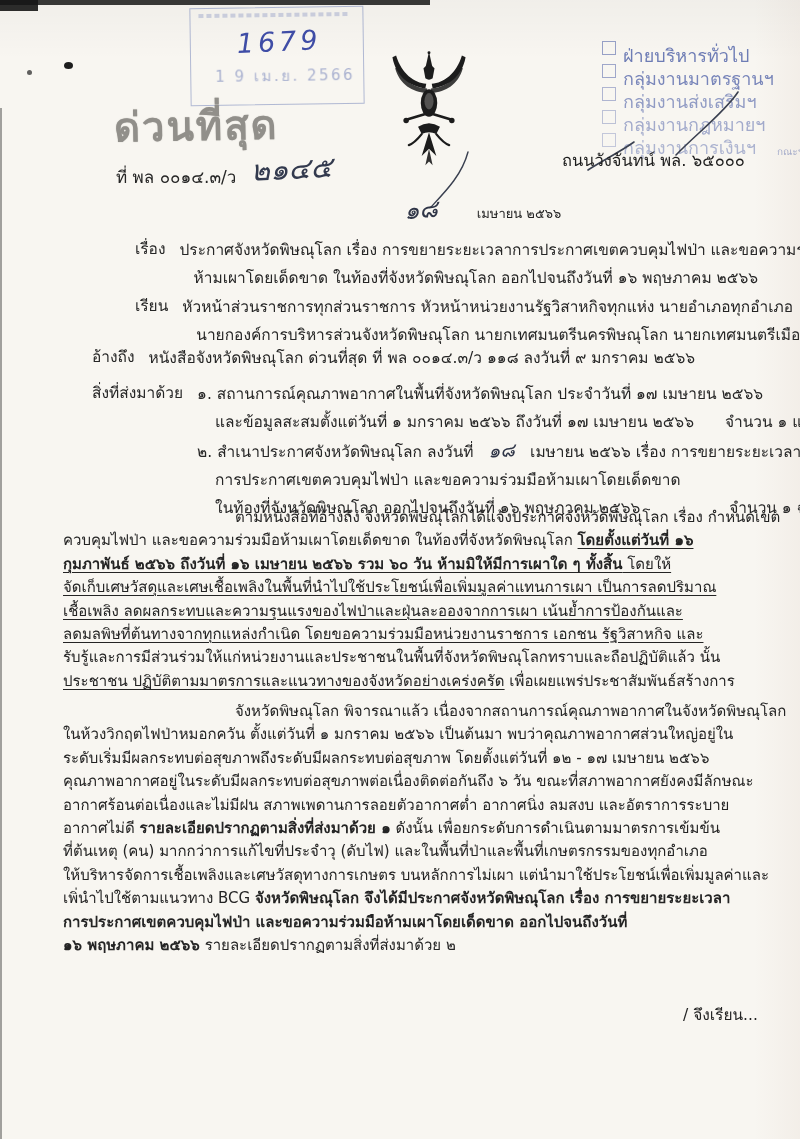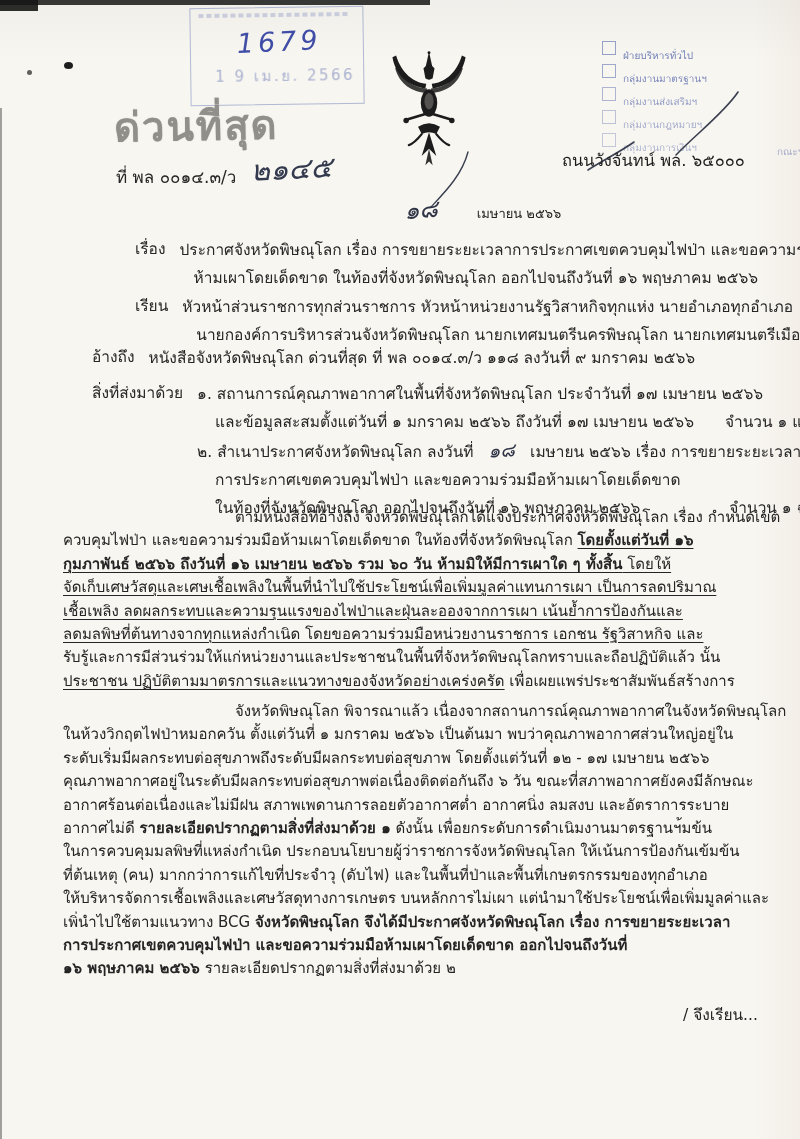--- a/index.html
+++ b/index.html
@@ -56,21 +56,21 @@
   }
   
   .emblem{position:absolute;left:383px;top:50px;width:92px;height:128px;}
   
   .routing{position:absolute;left:602px;top:36px;}
   .routing-row{display:flex;align-items:center;height:23px;color:rgba(86,103,170,.85);}
   .routing-row .box{
     width:12px;height:12px;border:1.5px solid rgba(86,103,170,.6);
     margin-right:7px;flex:0 0 auto;background:rgba(255,255,255,.0);
   }
-  .routing-row .lbl{font-size:10px;white-space:nowrap;margin-top:16px;}
+  .routing-row .lbl{font-size:18px;white-space:nowrap;margin-top:16px;}
   .r2{opacity:.92}.r3{opacity:.75}.r4{opacity:.62}.r5{opacity:.55}
   .routing-faded{
     position:absolute;left:740px;top:144px;font-size:10px;
     color:rgba(86,103,170,.5);filter:blur(.3px);margin-left:37px;
   }
   
   .pen-overlay{position:absolute;left:0;top:0;width:800px;height:300px;pointer-events:none;}
   
   .address{position:absolute;left:562px;top:148px;line-height:26px;font-size:16.5px;color:#1d1d1d;}
   .date-line{position:absolute;left:404px;top:190px;white-space:nowrap;}
@@ -237,22 +237,21 @@
       <div class="bline"><span class="seg-r">รับรู้และการมีส่วนร่วมให้แก่หน่วยงานและประชาชนในพื้นที่จังหวัดพิษณุโลกทราบและถือปฏิบัติแล้ว นั้น</span></div>
       <div class="bline"><span class="seg-u">ประชาชน ปฏิบัติตามมาตรการและแนวทางของจังหวัดอย่างเคร่งครัด</span><span class="seg-r"> เพื่อเผยแพร่ประชาสัมพันธ์สร้างการ</span></div>
     </div>
 
   <div class="para" style="top:700px;">
       <div class="bline indent"><span class="seg-r">จังหวัดพิษณุโลก พิจารณาแล้ว เนื่องจากสถานการณ์คุณภาพอากาศในจังหวัดพิษณุโลก</span></div>
       <div class="bline"><span class="seg-r">ในห้วงวิกฤตไฟป่าหมอกควัน ตั้งแต่วันที่ ๑ มกราคม ๒๕๖๖ เป็นต้นมา พบว่าคุณภาพอากาศส่วนใหญ่อยู่ใน</span></div>
       <div class="bline"><span class="seg-r">ระดับเริ่มมีผลกระทบต่อสุขภาพถึงระดับมีผลกระทบต่อสุขภาพ โดยตั้งแต่วันที่ ๑๒ - ๑๗ เมษายน ๒๕๖๖</span></div>
       <div class="bline"><span class="seg-r">คุณภาพอากาศอยู่ในระดับมีผลกระทบต่อสุขภาพต่อเนื่องติดต่อกันถึง ๖ วัน ขณะที่สภาพอากาศยังคงมีลักษณะ</span></div>
       <div class="bline"><span class="seg-r">อากาศร้อนต่อเนื่องและไม่มีฝน สภาพเพดานการลอยตัวอากาศต่ำ อากาศนิ่ง ลมสงบ และอัตราการระบาย</span></div>
-      <div class="bline"><span class="seg-r">อากาศไม่ดี </span><span class="seg-b">รายละเอียดปรากฏตามสิ่งที่ส่งมาด้วย ๑</span><span class="seg-r"> ดังนั้น เพื่อยกระดับการดำเนิมงานมาตรฐานฯ้มข้น</span></div>
-      <div class="bline"><span class="seg-r">ในการควบคุมมลพิษที่แหล่งกำเนิด ประกอบนโยบายผู้ว่าราชการจังหวัดพิษณุโลก ให้เน้นการป้องกันเข้มข้น</span></div>
+      <div class="bline"><span class="seg-r">อากาศไม่ดี </span><span class="seg-b">รายละเอียดปรากฏตามสิ่งที่ส่งมาด้วย ๑</span><span class="seg-r"> ดังนั้น เพื่อยกระดับการดำเนินตามมาตรการเข้มข้น</span></div>
       <div class="bline"><span class="seg-r">ที่ต้นเหตุ (คน) มากกว่าการแก้ไขที่ประจำวุ (ดับไฟ) และในพื้นที่ป่าและพื้นที่เกษตรกรรมของทุกอำเภอ</span></div>
       <div class="bline"><span class="seg-r">ให้บริหารจัดการเชื้อเพลิงและเศษวัสดุทางการเกษตร บนหลักการไม่เผา แต่นำมาใช้ประโยชน์เพื่อเพิ่มมูลค่าและ</span></div>
       <div class="bline"><span class="seg-r">เพิ่นำไปใช้ตามแนวทาง BCG </span><span class="seg-b">จังหวัดพิษณุโลก จึงได้มีประกาศจังหวัดพิษณุโลก เรื่อง การขยายระยะเวลา</span></div>
       <div class="bline"><span class="seg-b">การประกาศเขตควบคุมไฟป่า และขอความร่วมมือห้ามเผาโดยเด็ดขาด ออกไปจนถึงวันที่</span></div>
       <div class="bline"><span class="seg-b">๑๖ พฤษภาคม ๒๕๖๖</span><span class="seg-r"> รายละเอียดปรากฏตามสิ่งที่ส่งมาด้วย ๒</span></div>
     </div>
 
   <div class="footer-cont">/ จึงเรียน...</div>
 
 </div>

